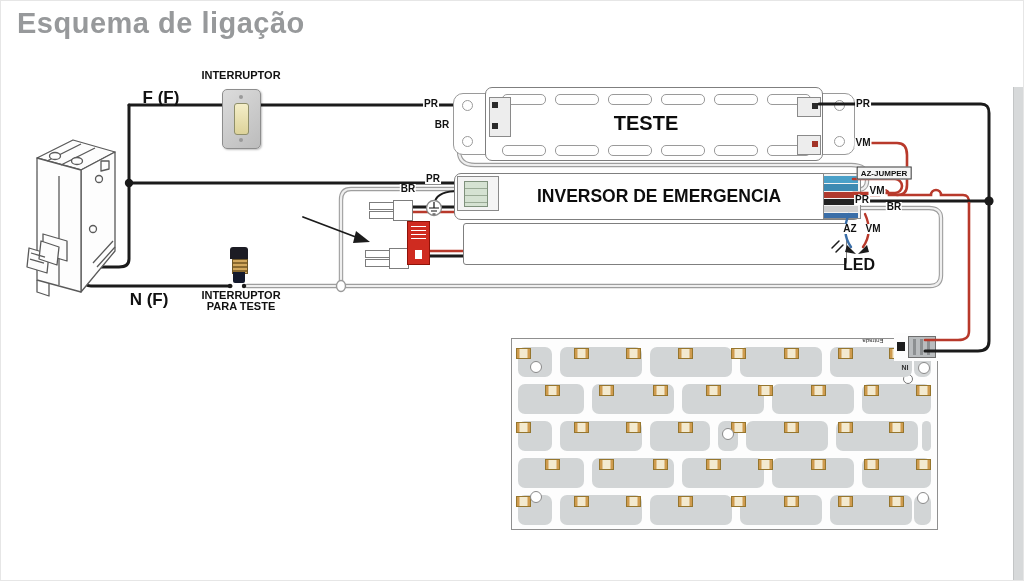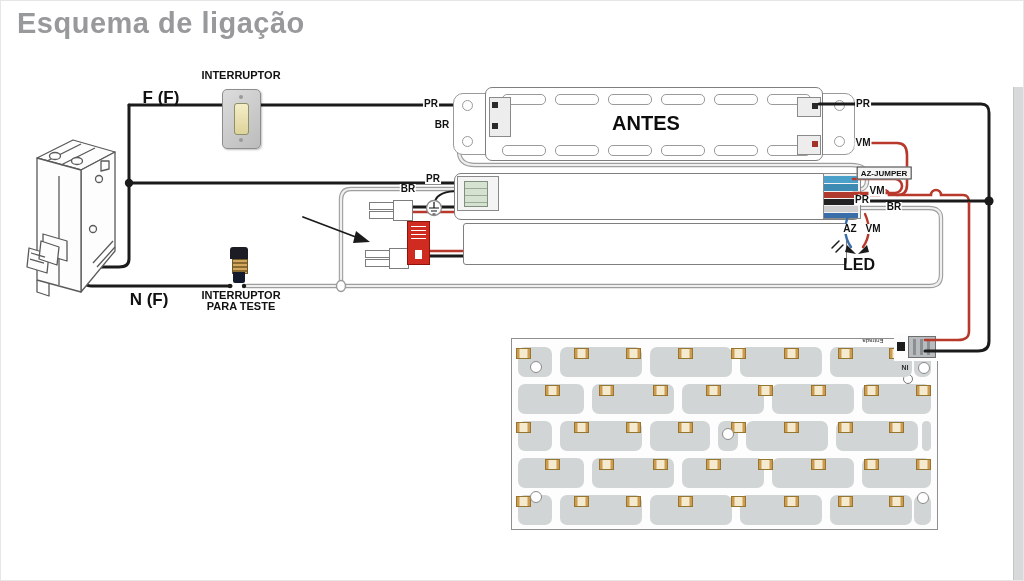--- a/index.html
+++ b/index.html
@@ -174,35 +174,36 @@
   <div class="abs term z2" style="left:488px;top:96px;width:20px;height:38px">
     <div class="pin" style="left:2px;top:4px"></div>
       <div class="pin" style="left:2px;top:25px"></div>
   </div>
   <div class="abs term z2" style="left:796px;top:96px;width:22px;height:18px">
     <div class="pin" style="right:2px;top:5px"></div>
   </div>
   <div class="abs term z2" style="left:796px;top:134px;width:22px;height:18px">
     <div class="pin" style="right:2px;top:5px;background:#a23327"></div>
   </div>
-  <div class="devtitle" style="left:645px;top:122px;font-size:20px">ANTES</div>
+  <div class="devtitle" style="left:645px;top:122px;font-size:20px">TESTE</div>
 
   <div class="abs devbody z2" style="left:453px;top:172px;width:405px;height:45px"></div>
   <div class="abs term z2" style="left:456px;top:175px;width:40px;height:33px;background:#f4f4f4">
     <div style="position:absolute;left:6px;top:4px;width:22px;height:24px;background:#d5e2d2;border:1px solid #7f917c;
          background-image:repeating-linear-gradient(180deg,transparent 0 6px,#9aab96 6px 7px)"></div>
   </div>
   <div class="abs term z2" style="left:822px;top:172px;width:36px;height:44px;background:#f2f2f2">
       <div class="bar" style="top: 2px; height: 7px; background: rgb(74, 160, 200);"></div>
       <div class="bar" style="top: 10px; height: 7px; background: rgb(61, 138, 178);"></div>
       <div class="bar" style="top: 18px; height: 6px; background: rgb(176, 58, 46);"></div>
       <div class="bar" style="top: 25px; height: 6px; background: rgb(34, 34, 34);"></div>
       <div class="bar" style="top: 32px; height: 6px; background: rgb(207, 207, 207);"></div>
       <div class="bar" style="top: 39px; height: 5px; background: rgb(58, 110, 168);"></div>
     </div>
+  <div class="devtitle" style="left:658px;top:195px;font-size:17.5px">INVERSOR DE EMERGENCIA</div>
 
   <div class="abs devbody z2" style="left:462px;top:222px;width:382px;height:40px;border-radius:3px"></div>
 
   <div class="abs plug" style="left:368px;top:201px;width:26px;height:6px"></div>
   <div class="abs plug" style="left:368px;top:210px;width:26px;height:6px"></div>
   <div class="abs plug" style="left:392px;top:199px;width:18px;height:19px"></div>
   <div class="abs plug" style="left:364px;top:249px;width:26px;height:6px"></div>
   <div class="abs plug" style="left:364px;top:258px;width:26px;height:6px"></div>
   <div class="abs plug" style="left:388px;top:247px;width:18px;height:19px"></div>
   <div class="abs sticker">

